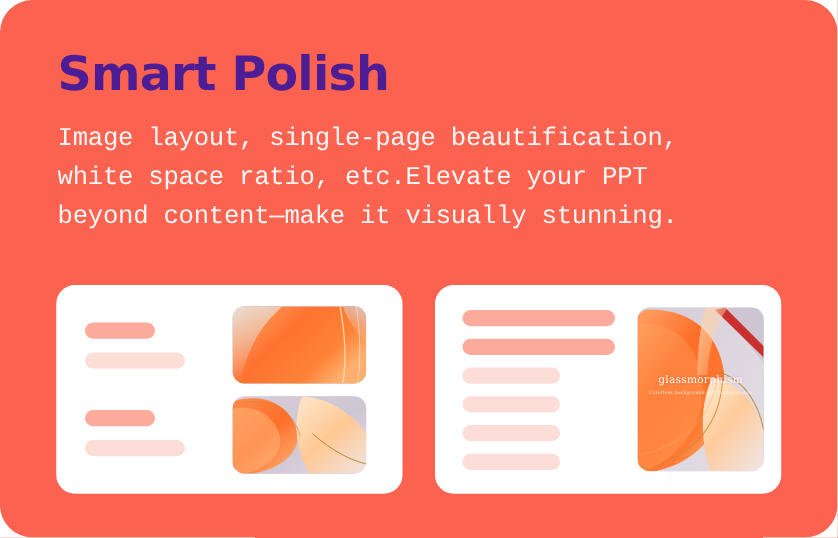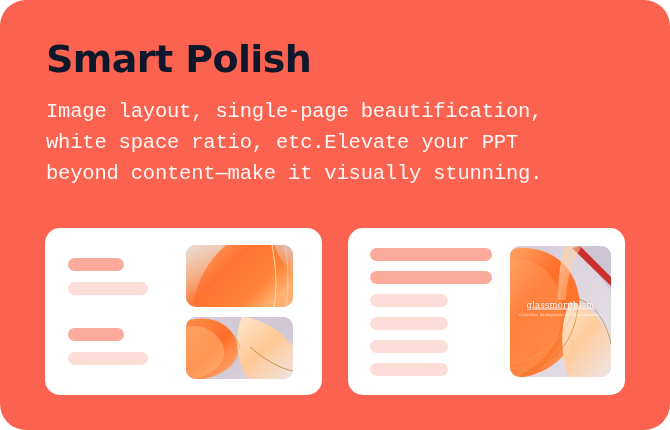--- a/index.html
+++ b/index.html
@@ -31,21 +31,21 @@
     top: 36px;
     width: 580px;
   }
   .promo-title {
     margin: 0;
     font-family: "DejaVu Sans", sans-serif;
     font-size: 38px;
     line-height: 46px;
     font-weight: 700;
     letter-spacing: -0.6px;
-    color: #0f172a;
+    color: #4c1d95;
   }
   .promo-subtitle {
     margin: 14px 0 0 0;
     font-family: Liberation Mono, monospace;
     font-size: 20.5px;
     line-height: 31px;
     font-weight: 400;
     letter-spacing: -0.2px;
     color: rgba(255,255,255,0.94);
     white-space: pre-line;
@@ -132,21 +132,20 @@
     text-align: center;
     pointer-events: none;
   }
   .glass-title {
     display: block;
     font-family: "DejaVu Serif", serif;
     font-size: 8.5px;
     letter-spacing: 0.2px;
     color: rgba(255,255,255,0.96);
     text-shadow: 0 0 2px rgba(180,60,30,0.35);
-    text-decoration: underline;
   }
   .glass-sub {
     display: block;
     margin-top: 3px;
     font-family: "DejaVu Serif", serif;
     font-size: 3.6px;
     letter-spacing: 0.25px;
     color: rgba(255,255,255,0.78);
   }
 </style>

